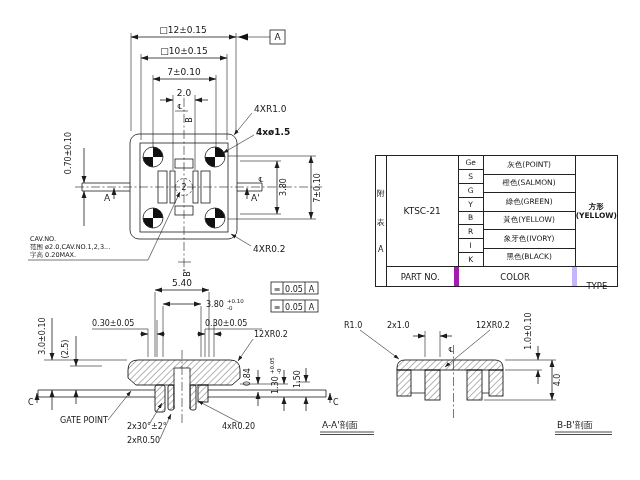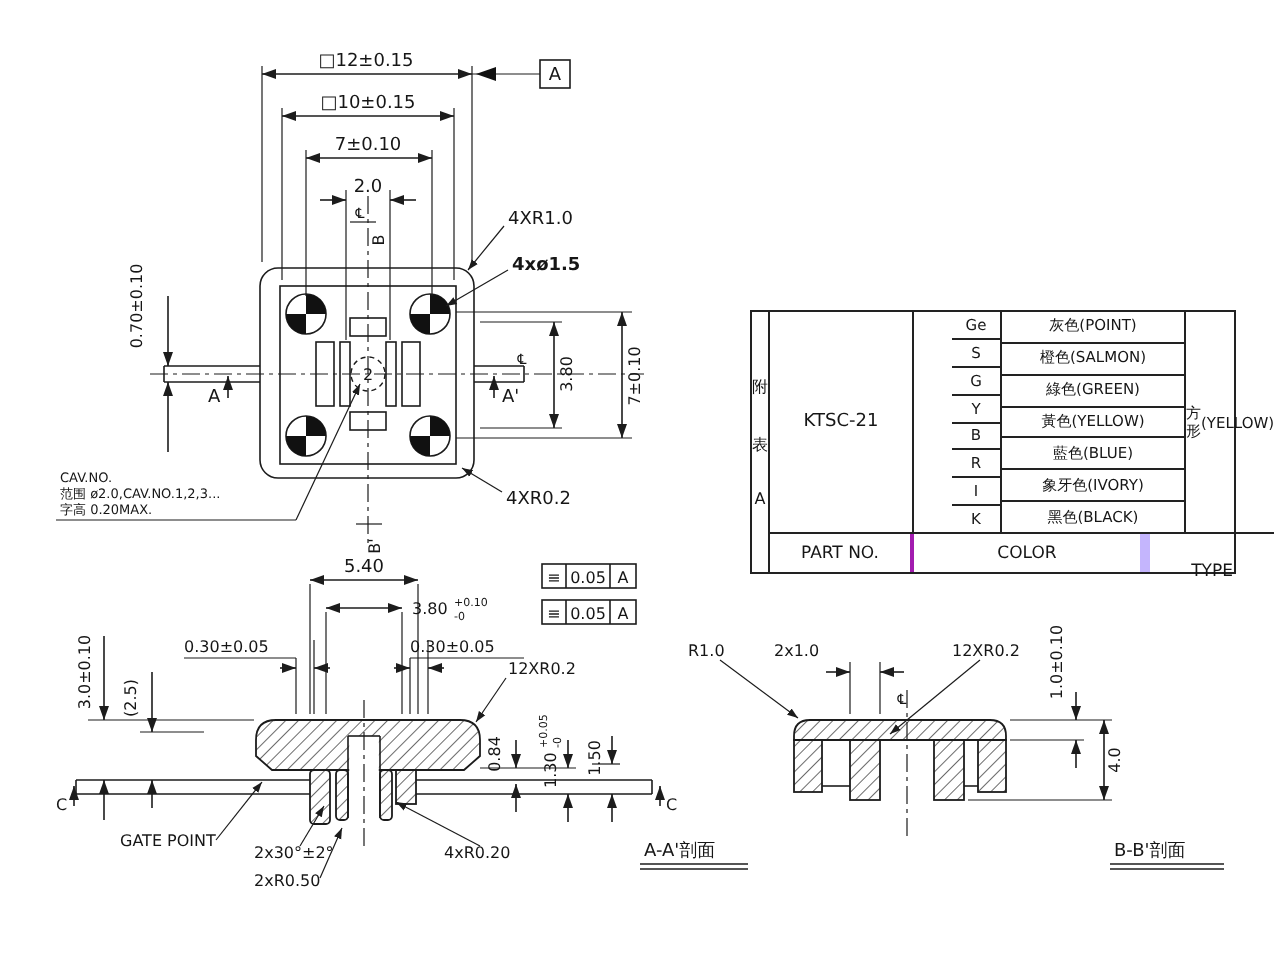--- a/index.html
+++ b/index.html
@@ -20,29 +20,29 @@
   
   #ctable{position:absolute;left:375px;top:155px;width:243px;height:132px;
           border:1px solid #222;display:flex;box-sizing:border-box;color:#161616;}
   #ctable *{box-sizing:border-box;}
   .sidecol{width:13px;border-right:1px solid #222;display:flex;flex-direction:column;
            align-items:center;justify-content:space-evenly;font-size:8px;padding:14px 0;}
   .maincol{flex:1;display:flex;flex-direction:column;}
   .toprows{height:110px;display:flex;}
   .partcell{width:72px;border-right:1px solid #222;display:flex;align-items:center;
             justify-content:center;font-size:9px;}
-  .codecol{width:25px;border-right:1px solid #222;display:flex;flex-direction:column;margin-left:19px;}
+  .codecol{width:25px;border-right:1px solid #222;display:flex;flex-direction:column;}
   .colorcol{width:92px;border-right:1px solid #222;display:flex;flex-direction:column;}
-  .typecell{flex:1;display:flex;flex-direction:row;align-items:center;
-            justify-content:center;font-size:7.5px;line-height:9px;}
+  .typecell{flex:1;display:flex;flex-direction:column;align-items:center;
+            justify-content:center;font-size:7.5px;line-height:9px;font-weight:bold;}
   .cell{flex:1;display:flex;align-items:center;justify-content:center;
         border-bottom:1px solid #222;font-size:7.5px;}
   .cell:last-child{border-bottom:none;}
   .botrow{height:20px;border-top:1px solid #222;display:flex;font-size:8.5px;}
-  .botrow .b1{width:72px;border-right:2px solid #a21caf;display:flex;align-items:center;justify-content:center;}
+  .botrow .b1{width:72px;border-right:5px solid #a21caf;display:flex;align-items:center;justify-content:center;}
   .botrow .b2{width:118px;border-right:5px solid #c4b5fd;display:flex;align-items:center;justify-content:center;}
   .botrow .b3{flex:1;display:flex;align-items:center;justify-content:center;margin-top:19px;}
 </style>
 </head>
 <body>
 
 <div id="stage">
 
 <svg width="640" height="480" viewBox="0 0 640 480">
   <defs>
@@ -316,21 +316,20 @@
         <div class="cell">B</div>
         <div class="cell">R</div>
         <div class="cell">I</div>
         <div class="cell">K</div>
       </div>
       <div class="colorcol">
         <div class="cell">灰色(POINT)</div>
         <div class="cell">橙色(SALMON)</div>
         <div class="cell">綠色(GREEN)</div>
         <div class="cell">黃色(YELLOW)</div>
-        <div class="cell">藍色(BLUE)</div>
         <div class="cell">象牙色(IVORY)</div>
         <div class="cell">黑色(BLACK)</div>
       </div>
       <div class="typecell">
         <span>方形</span>
         <span>(YELLOW)</span>
       </div>
     </div>
     <div class="botrow">
       <div class="b1">PART  NO.</div>

